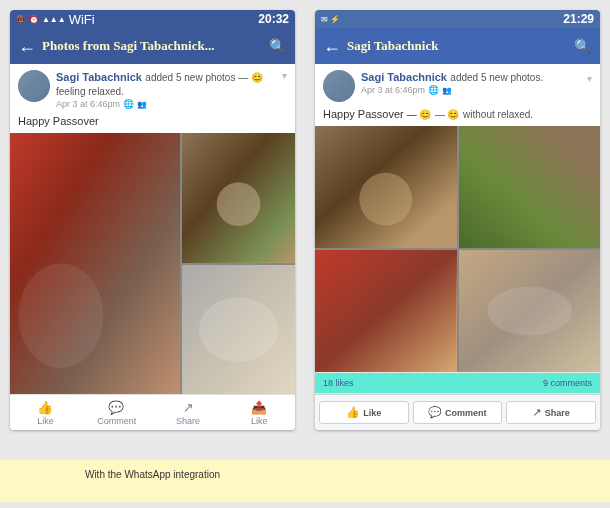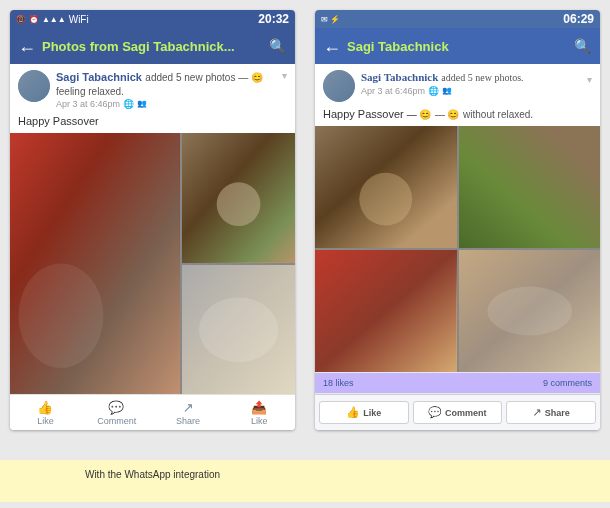--- a/index.html
+++ b/index.html
@@ -78,27 +78,28 @@
     }
 
     .nav-back {
       color: white;
       font-size: 18px;
       cursor: pointer;
       line-height: 1;
     }
 
     .nav-title {
-      color: #bef264;
+      color: #fef9c3;
       font-size: 13px;
       font-weight: bold;
       flex: 1;
       overflow: hidden;
       text-overflow: ellipsis;
       white-space: nowrap;
+      font-family: Liberation Serif, serif;
     }
 
     .nav-search {
       color: white;
       font-size: 14px;
     }
 
     
     .content {
       flex: 1;
@@ -149,21 +150,21 @@
     .post-action {
       font-size: 10px;
       color: #555;
       line-height: 1.3;
     }
 
     .post-time {
       font-size: 9px;
       color: #999;
       display: flex;
-      align-items: flex-start;
+      align-items: flex-end;
       gap: 3px;
       margin-top: 1px;
     }
 
     .chevron-down {
       color: #bbb;
       font-size: 10px;
       margin-left: auto;
     }
 
@@ -208,21 +209,21 @@
     }
 
     .action-btn-label {
       font-size: 9px;
       color: #7a8a9a;
     }
 
     
     .likes-bar {
       height: 22px;
-      background: #c4b5fd;
+      background: #5eead4;
       border-top: 1px solid #e8e8e8;
       border-bottom: 1px solid #e8e8e8;
       display: flex;
       align-items: center;
       padding: 0 8px;
       flex-shrink: 0;
     }
 
     .likes-text {
       font-size: 9px;
@@ -347,21 +348,21 @@
 <div class="phones-container">
 
   <div class="phone">
     <div class="phone-screen">
 
       <div class="status-bar">
         <div class="status-bar-left">
           <span style="font-size:8px;color:white;">📵</span>
           <span style="font-size:8px;color:white;">⏰</span>
           <span style="font-size:8px;color:white;">▲▲▲</span>
-          <span style="font-size:10px;color:white;">WiFi</span>
+          <span style="font-size:13px;color:white;">WiFi</span>
         </div>
         <span class="status-time">20:32</span>
       </div>
 
       <div class="nav-bar">
         <span class="nav-back">←</span>
         <span class="nav-title">Photos from Sagi Tabachnick...</span>
         <span class="nav-search">🔍</span>
       </div>
 
@@ -461,37 +462,37 @@
   </div>
 
   <div class="phone">
     <div class="phone-screen">
 
       <div class="status-bar" style="background:#4a6ea8;">
         <div class="status-bar-left">
           <span style="font-size:8px;color:white;">✉</span>
           <span style="font-size:8px;color:white;">⚡</span>
         </div>
-        <span class="status-time">06:29</span>
+        <span class="status-time">21:29</span>
       </div>
 
       <div class="nav-bar" style="background:#4267b2;">
         <span class="nav-back">←</span>
         <span class="nav-title">Sagi Tabachnick</span>
         <span class="nav-search">🔍</span>
       </div>
 
       <div class="content">
 
         <div class="post-header">
           <div class="avatar">
             <div class="avatar-inner"></div>
           </div>
           <div class="post-info">
-            <div style="display:flex;align-items:flex-end;font-family:Liberation Serif, serif;">
+            <div style="display:flex;align-items:flex-end;">
               <div style="flex:1">
                 <span class="post-name">Sagi Tabachnick</span>
                 <span class="post-action">added 5 new photos.</span>
               </div>
               <span class="chevron-down">▾</span>
             </div>
             <div class="post-time">
               <span>Apr 3 at 6:46pm</span>
               <span>🌐</span>
               <span style="font-size:8px;">👥</span>

